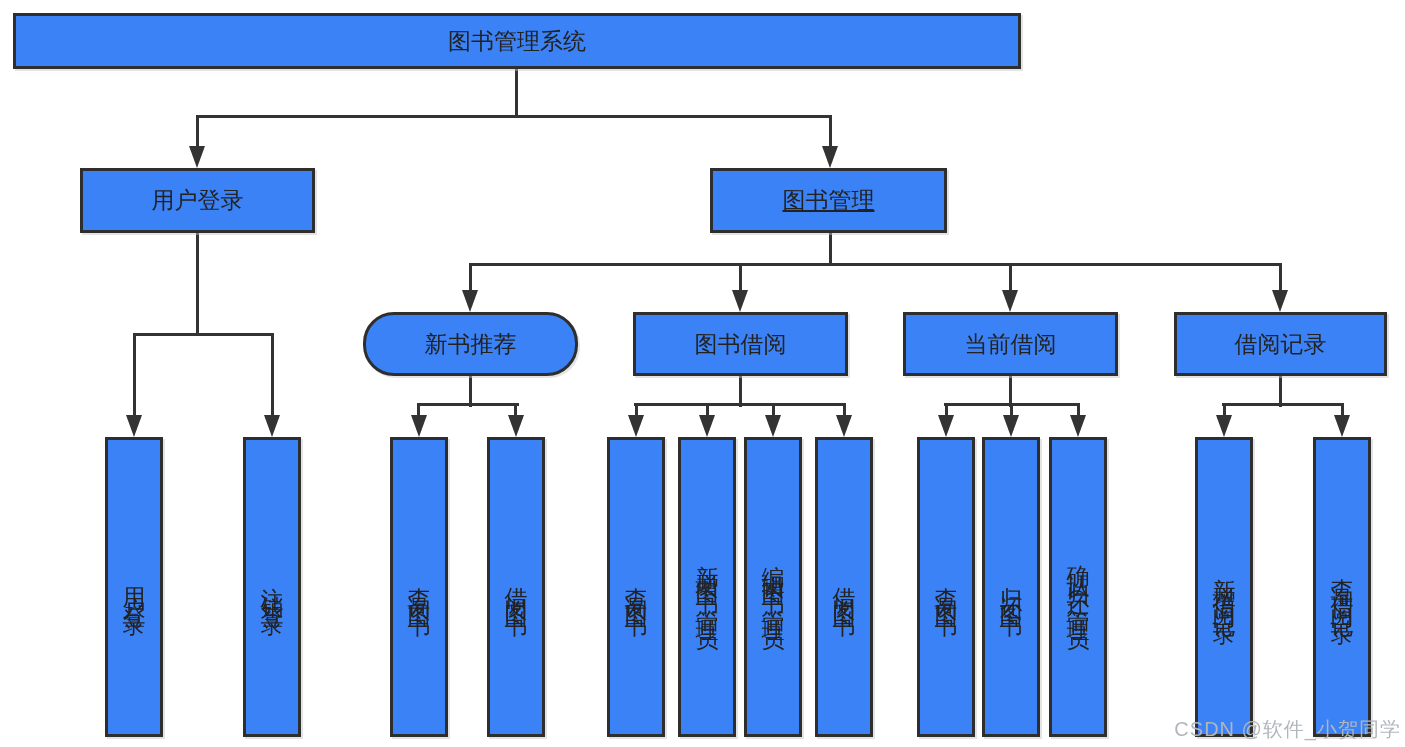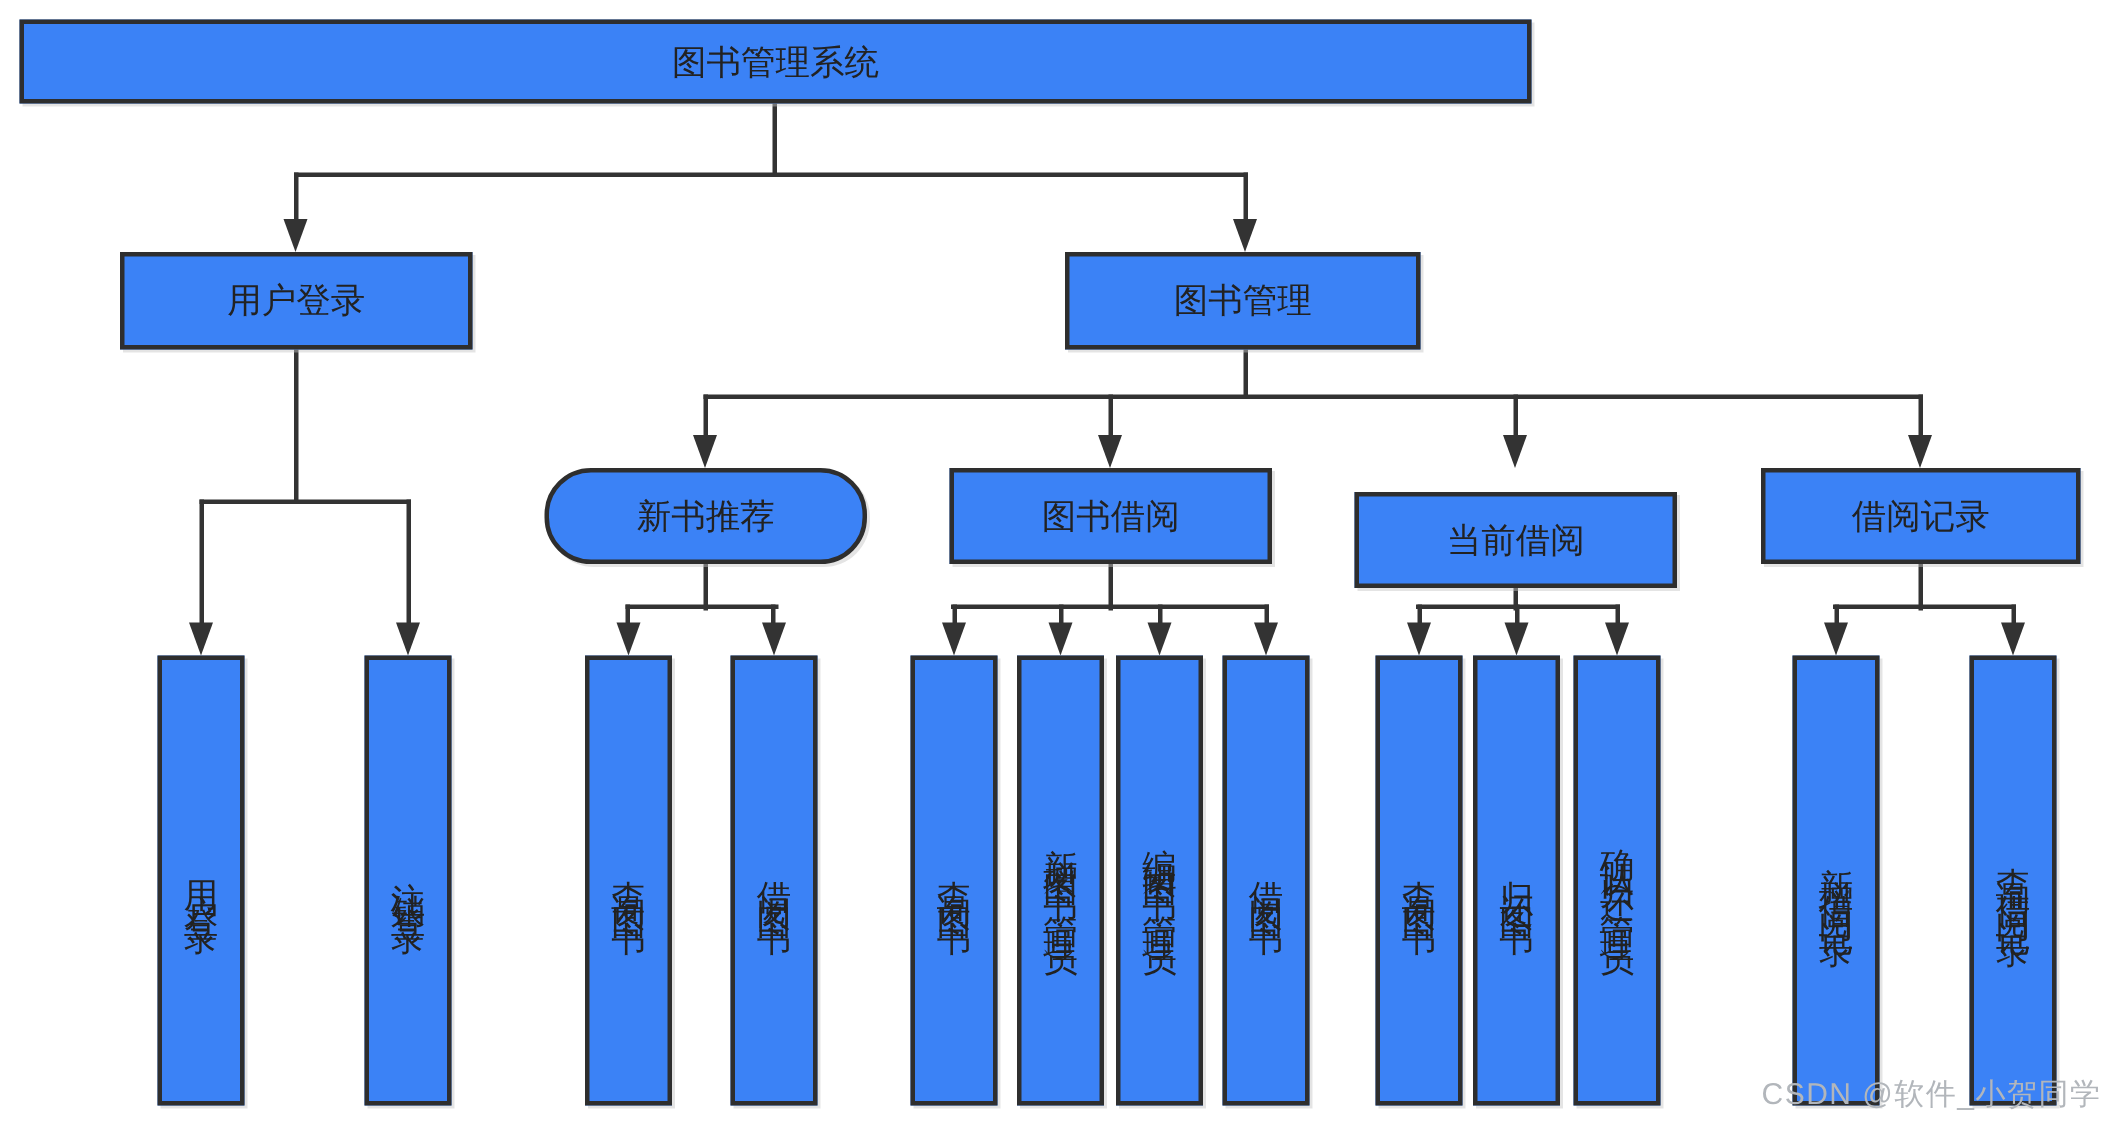--- a/index.html
+++ b/index.html
@@ -98,25 +98,25 @@
   <div class="ln vl" style="left:1279px;top:376px;height:31px;"></div>
   <div class="ln hl" style="left:1222px;top:403px;width:122px;"></div>
   <div class="ln vl" style="left:1223px;top:403px;height:15px;"></div>
   <div class="ln vl" style="left:1341px;top:403px;height:15px;"></div>
   <div class="arr" style="left:1216px;top:415px;"></div>
   <div class="arr" style="left:1334px;top:415px;"></div>
 
   <div class="bx" style="left:13px;top:13px;width:1008px;height:56px;">图书管理系统</div>
 
   <div class="bx" style="left:80px;top:168px;width:235px;height:65px;">用户登录</div>
-  <div class="bx" style="left:710px;top:168px;width:237px;height:65px;">图书管理</div>
+  <div class="bx" style="left:710px;top:168px;width:237px;height:65px;text-decoration:underline;">图书管理</div>
 
   <div class="bx" style="left:363px;top:312px;width:215px;height:64px;border-radius:31px;">新书推荐</div>
   <div class="bx" style="left:633px;top:312px;width:215px;height:64px;">图书借阅</div>
-  <div class="bx" style="left:903px;top:312px;width:215px;height:64px;margin-top:16px;">当前借阅</div>
+  <div class="bx" style="left:903px;top:312px;width:215px;height:64px;">当前借阅</div>
   <div class="bx" style="left:1174px;top:312px;width:213px;height:64px;">借阅记录</div>
 
   <div class="bx vx" style="left:105px;top:437px;width:58px;height:300px;">用户登录</div>
   <div class="bx vx" style="left:243px;top:437px;width:58px;height:300px;">注销登录</div>
 
   <div class="bx vx" style="left:390px;top:437px;width:58px;height:300px;">查询图书</div>
   <div class="bx vx" style="left:487px;top:437px;width:58px;height:300px;">借阅图书</div>
 
   <div class="bx vx" style="left:607px;top:437px;width:58px;height:300px;">查询图书</div>
   <div class="bx vx" style="left:678px;top:437px;width:58px;height:300px;">新增图书（管理员）</div>

